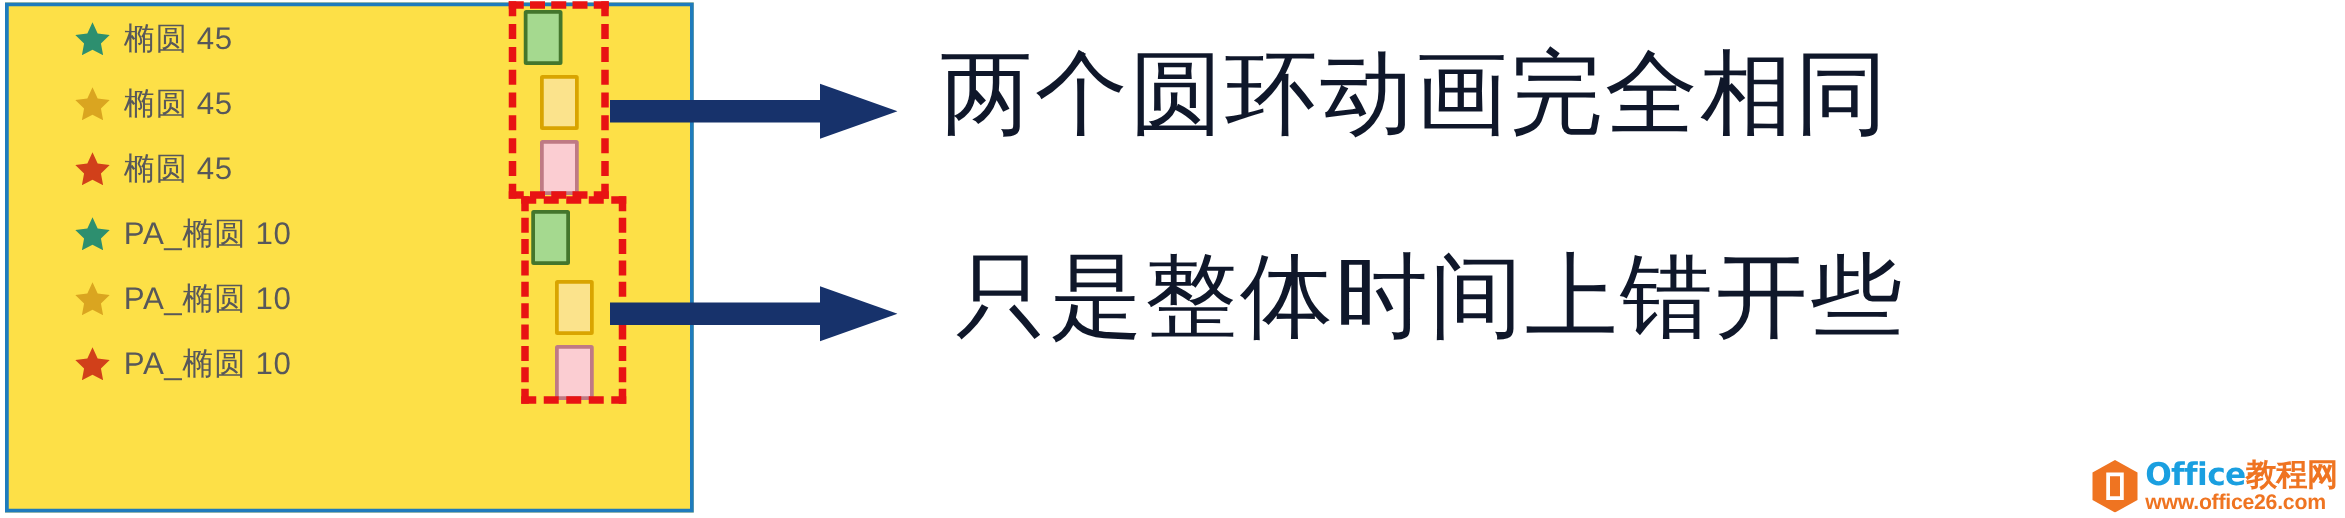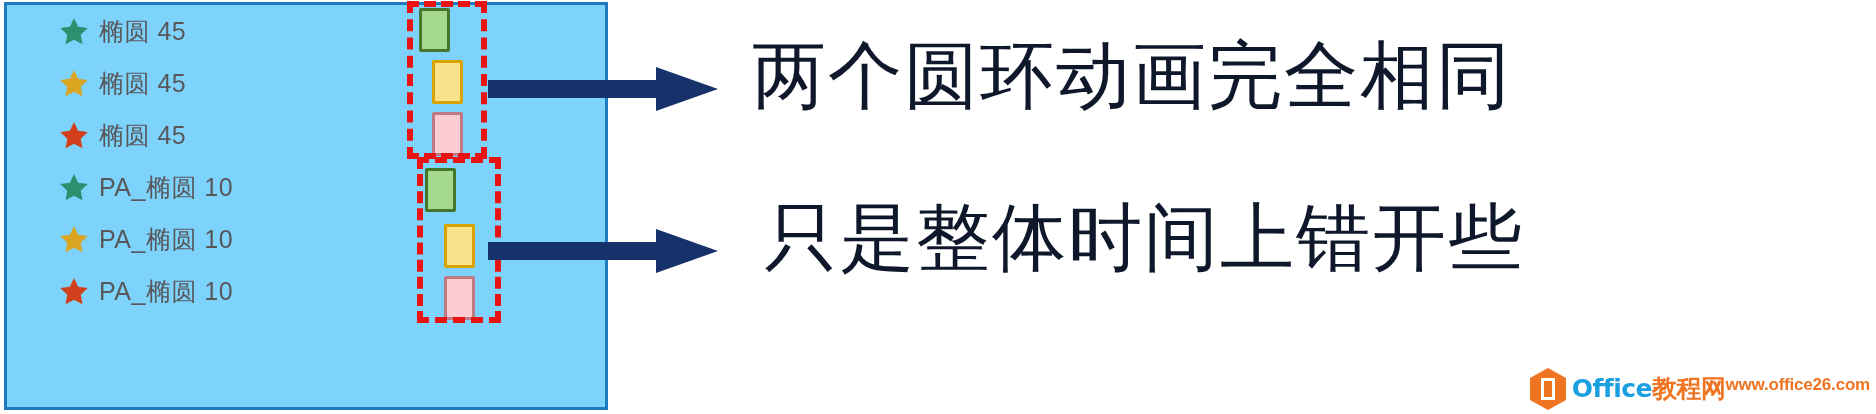--- a/index.html
+++ b/index.html
@@ -13,23 +13,23 @@
     position: relative;
     overflow: hidden;
     font-family: "Liberation Sans", "DejaVu Sans", sans-serif;
   }
 
   
   #anim-panel {
     position: absolute;
     left: 4px;
     top: 2px;
-    width: 604px;
+    width: 551px;
     height: 408px;
-    background: #7dd3fc;
+    background: #fde047;
     border: 3px solid #1e7bbd;
     box-sizing: border-box;
   }
 
   .anim-row {
     position: absolute;
     left: 0;
     width: 100%;
     height: 52px;
     display: flex;
@@ -102,21 +102,21 @@
   #watermark {
     position: absolute;
     right: 6px;
     bottom: 4px;
     display: flex;
     align-items: center;
     gap: 5px;
   }
   #watermark .wm-text {
     display: flex;
-    flex-direction: row;
+    flex-direction: column;
     line-height: 1.02;
   }
   #watermark .wm-title {
     font-size: 25px;
     font-weight: bold;
     color: #1a9fe0;
     letter-spacing: -0.5px;
     font-family: "DejaVu Sans", "Liberation Sans", sans-serif;
   }
   #watermark .wm-title .cn { color: #ef7421; }

